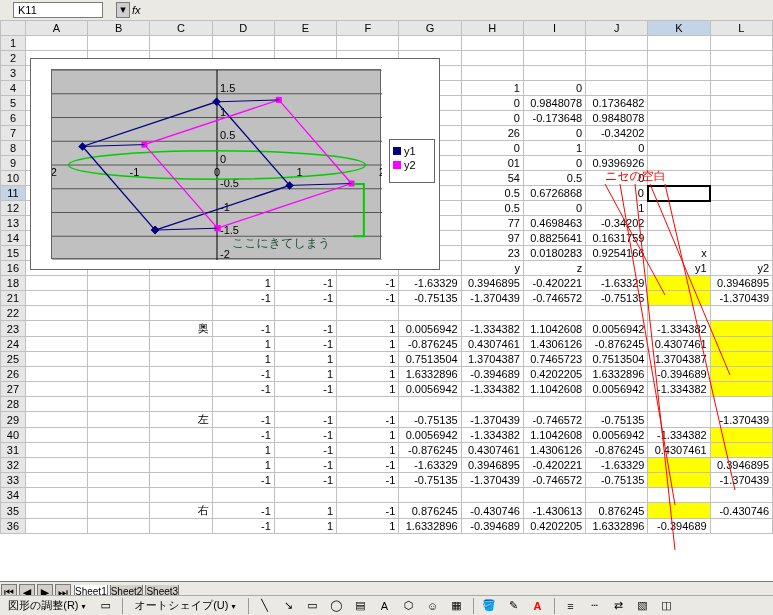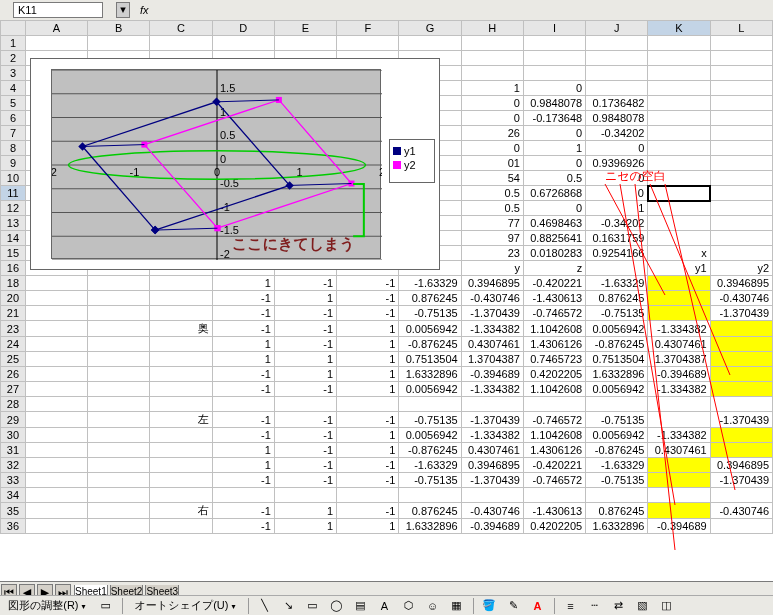--- a/index.html
+++ b/index.html
@@ -1,37 +1,37 @@
 <!DOCTYPE html>
 <html><head>
 <meta charset="utf-8">
 <style>
 *{box-sizing:border-box;margin:0;padding:0;font-family:"MS PGothic",Arial,sans-serif;font-size:11px}
 body{background:#eae9e4;width:773px;height:615px;overflow:hidden;position:relative}
 .cellref{position:absolute;top:0;left:0;height:20px;display:flex;align-items:center;background:#eae9e4}
 .cellref .ref{width:90px;border:1px solid #7a7a7a;background:#fff;padding:1px 4px;margin:13px}
 .cellref .dd{width:14px;height:16px;background:#cfcfcf;border:1px solid #7a7a7a;text-align:center;line-height:12px}
-.cellref .fx{font-style:italic;padding:0 10px}
+.cellref .fx{font-style:italic;padding:0 2px}
 .gridwrap{position:absolute;top:20px;left:0;right:0;bottom:34px;background:#fff;overflow:hidden}
 table.grid{border-collapse:collapse;table-layout:fixed;width:773px}
 table.grid th,table.grid td{border:1px solid #c0c0c0;height:15px;padding:0 3px;overflow:hidden;white-space:nowrap}
 table.grid th{background:#e6e6e6;font-weight:normal;text-align:center}
 table.grid th.rowh{background:#e6e6e6;text-align:center;width:24px}
 table.grid th.selcol{background:#c3d4e6}
 table.grid th.selrow{background:#c3d4e6}
 table.grid td{text-align:right}
 td.txt{text-align:center}
 td.hl{background:#ffff00}
 td.selcell{border:2px solid #000!important}
 .chart{position:absolute;left:30px;top:58px;width:410px;height:212px;background:#fff;border:1px solid #666;z-index:5}
 .plot{position:absolute;left:20px;top:10px;width:330px;height:190px;background:#c0c0c0;border:1px solid #666}
 .legend{position:absolute;right:4px;top:80px;width:46px;height:44px;background:#fff;border:1px solid #666;font-size:10px;padding:3px}
 .legend div{display:flex;align-items:center;gap:3px;margin:2px 0}
 .legend .sq{width:8px;height:8px}
-.jptxt{position:absolute;color:#7f1d1d;font-size:15px;font-weight:bold}
+.jptxt{position:absolute;color:#14532d;font-size:12px;font-weight:normal}
 .jptxt2{position:absolute;color:red;font-size:12px;}
 svg.annot{position:absolute;top:20px;left:0;width:773px;height:560px;z-index:10;pointer-events:none}
 .tabs{position:absolute;bottom:14px;left:0;right:0;height:20px;background:#eae9e4;display:flex;align-items:center;border-top:1px solid #7a7a7a}
 .tabs .nav{width:16px;height:16px;border:1px solid #7a7a7a;background:#d4d0c8;text-align:center;line-height:14px;margin:0 1px}
 .tabs .tab{border:1px solid #7a7a7a;border-top:none;padding:1px 0;background:#fff;margin-left:2px;font-size:10px;border-radius:0 0 3px 3px}
 .tabs .tab.inact{background:#d4d0c8}
 .toolbar{position:absolute;bottom:0;left:0;right:0;height:20px;background:#eae9e4;border-top:1px solid #aaa;display:flex;align-items:center;gap:8px;padding:0 4px;font-size:10px}
 .toolbar .btn{padding:0 4px;white-space:nowrap}
 .toolbar .dd2{font-size:8px}
 .toolbar .ic{width:16px;height:16px;border:1px solid transparent;display:flex;align-items:center;justify-content:center}
@@ -313,48 +313,48 @@
           <td class="  ">-1</td>
           <td class="  ">-1</td>
           <td class="  ">-1.63329</td>
           <td class="  ">0.3946895</td>
           <td class="  ">-0.420221</td>
           <td class="  ">-1.63329</td>
           <td class="hl  "></td>
           <td class="  ">0.3946895</td>
         </tr>
         <tr>
-          <th class="rowh ">20</th>
-          <td class="  "></td>
-          <td class="  "></td>
-          <td class="  "></td>
-          <td class="  ">-1</td>
-          <td class="  ">1</td>
-          <td class="  ">-1</td>
-          <td class="  ">0.876245</td>
-          <td class="  ">-0.430746</td>
-          <td class="  ">-1.430613</td>
-          <td class="  ">0.876245</td>
-          <td class="hl  "></td>
-          <td class="  ">-0.430746</td>
-        </tr>
-        <tr>
           <th class="rowh ">21</th>
           <td class="  "></td>
           <td class="  "></td>
           <td class="  "></td>
           <td class="  ">-1</td>
           <td class="  ">-1</td>
           <td class="  ">-1</td>
           <td class="  ">-0.75135</td>
           <td class="  ">-1.370439</td>
           <td class="  ">-0.746572</td>
           <td class="  ">-0.75135</td>
           <td class="hl  "></td>
           <td class="  ">-1.370439</td>
+        </tr>
+        <tr>
+          <th class="rowh ">22</th>
+          <td class="  "></td>
+          <td class="  "></td>
+          <td class="  "></td>
+          <td class="  "></td>
+          <td class="  "></td>
+          <td class="  "></td>
+          <td class="  "></td>
+          <td class="  "></td>
+          <td class="  "></td>
+          <td class="  "></td>
+          <td class="  "></td>
+          <td class="  "></td>
         </tr>
         <tr>
           <th class="rowh ">23</th>
           <td class="  "></td>
           <td class="  "></td>
           <td class="  txt">奥</td>
           <td class="  ">-1</td>
           <td class="  ">-1</td>
           <td class="  ">1</td>
           <td class="  ">0.0056942</td>
@@ -448,21 +448,21 @@
           <td class="  ">-1</td>
           <td class="  ">-1</td>
           <td class="  ">-0.75135</td>
           <td class="  ">-1.370439</td>
           <td class="  ">-0.746572</td>
           <td class="  ">-0.75135</td>
           <td class="  "></td>
           <td class="  ">-1.370439</td>
         </tr>
         <tr>
-          <th class="rowh ">30</th>
+          <th class="rowh ">40</th>
           <td class="  "></td>
           <td class="  "></td>
           <td class="  "></td>
           <td class="  ">-1</td>
           <td class="  ">-1</td>
           <td class="  ">1</td>
           <td class="  ">0.0056942</td>
           <td class="  ">-1.334382</td>
           <td class="  ">1.1042608</td>
           <td class="  ">0.0056942</td>

